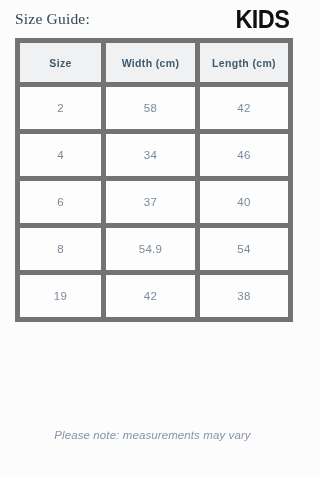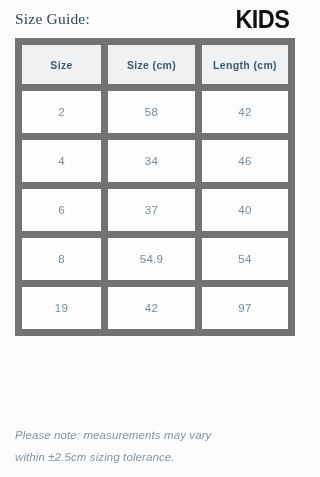--- a/index.html
+++ b/index.html
@@ -58,21 +58,21 @@
   }
   table.size-table {
     width: 273px;
     border-collapse: collapse;
     table-layout: fixed;
   }
   table.size-table th,
   table.size-table td {
     text-align: center;
     vertical-align: middle;
-    border: 7px solid #737373;
+    border: 5px solid #737373;
     padding: 0;
   }
   
   .col-size    { width: 86px; }
   .col-width   { width: 94px; }
   .col-length  { width: 93px; }
 
   thead th {
     height: 39px;
     background: #f0f1f2;
@@ -97,41 +97,41 @@
     left: 15px;
     top: 424px;
     width: 275px;
     font-family: "Liberation Sans", sans-serif;
     font-style: italic;
     font-size: 11.5px;
     line-height: 22px;
     color: #8595a3;
     letter-spacing: 0.1px;
   }
-  .footnote .fn-line { display: block; white-space: nowrap; }
+  .footnote .fn-line { display: block; white-space: nowrap; text-align: center; }
 </style>
 </head>
 <body>
 
 <div class="page-header">
   <span class="guide-title">Size Guide:</span>
   <span class="brand-label">KIDS</span>
 </div>
 
 <div class="size-table-wrap">
   <table class="size-table">
     <colgroup>
       <col class="col-size">
       <col class="col-width">
       <col class="col-length">
     </colgroup>
     <thead>
       <tr>
         <th>Size</th>
-        <th>Size (cm)</th>
+        <th>Width (cm)</th>
         <th>Length (cm)</th>
       </tr>
     </thead>
     <tbody>
       <tr>
         <td>2</td>
         <td>58</td>
         <td>42</td>
       </tr>
       <tr>
@@ -145,22 +145,21 @@
         <td>40</td>
       </tr>
       <tr>
         <td>8</td>
         <td>54.9</td>
         <td>54</td>
       </tr>
       <tr>
         <td>19</td>
         <td>42</td>
-        <td>97</td>
+        <td>38</td>
       </tr>
     </tbody>
   </table>
 </div>
 
 <div class="footnote">
   <span class="fn-line">Please note: measurements may vary</span>
-  <span class="fn-line">within ±2.5cm sizing tolerance.</span>
 </div>
 
 </body></html>

